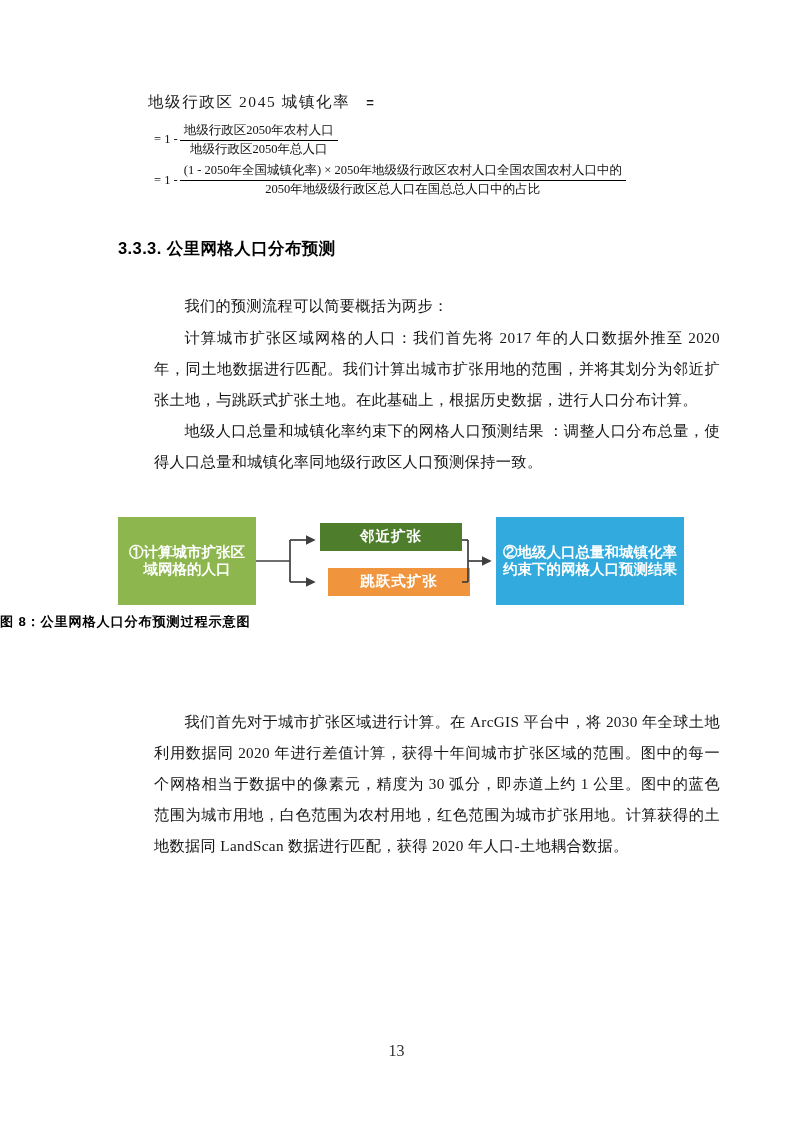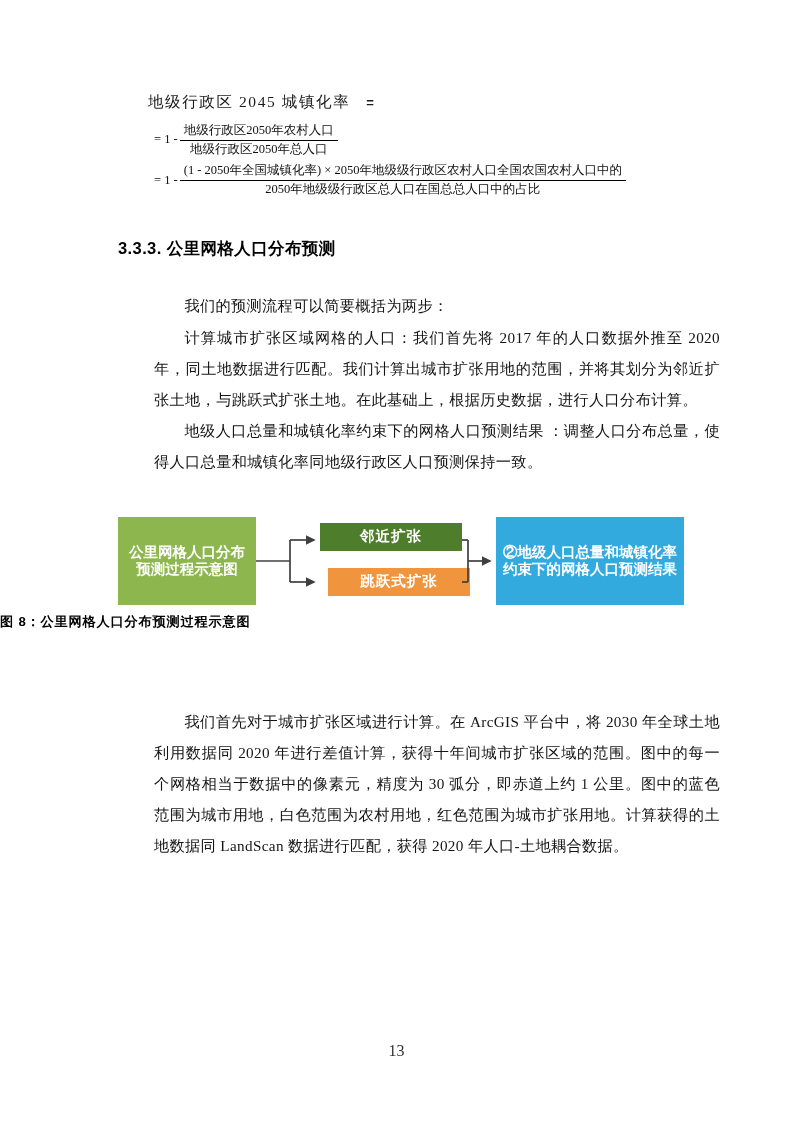--- a/index.html
+++ b/index.html
@@ -231,21 +231,21 @@
   <div class="body-text" id="para-step1">
     <p>计算城市扩张区域网格的人口：我们首先将 2017 年的人口数据外推至 2020 年，同土地数据进行匹配。我们计算出城市扩张用地的范围，并将其划分为邻近扩张土地，与跳跃式扩张土地。在此基础上，根据历史数据，进行人口分布计算。</p>
   </div>
 
   <div class="body-text" id="para-step2">
     <p>地级人口总量和城镇化率约束下的网格人口预测结果 ：调整人口分布总量，使得人口总量和城镇化率同地级行政区人口预测保持一致。</p>
   </div>
 
   <div class="figure">
 
-    <div class="flow-box box-start">公里网格人口分布预测过程示意图</div>
+    <div class="flow-box box-start">①计算城市扩张区域网格的人口</div>
     <div class="flow-box box-mid-top">邻近扩张</div>
     <div class="flow-box box-mid-bottom">跳跃式扩张</div>
     <div class="flow-box box-end">②地级人口总量和城镇化率约束下的网格人口预测结果</div>
 
     <svg class="connectors" viewBox="0 0 566 88" width="566" height="88">
       <defs>
         <marker id="arrowhead" markerWidth="6" markerHeight="6" refX="5" refY="3" orient="auto" markerUnits="strokeWidth">
           <path d="M0,0 L6,3 L0,6 z" fill="#3F3F3F"></path>
         </marker>
       </defs>

